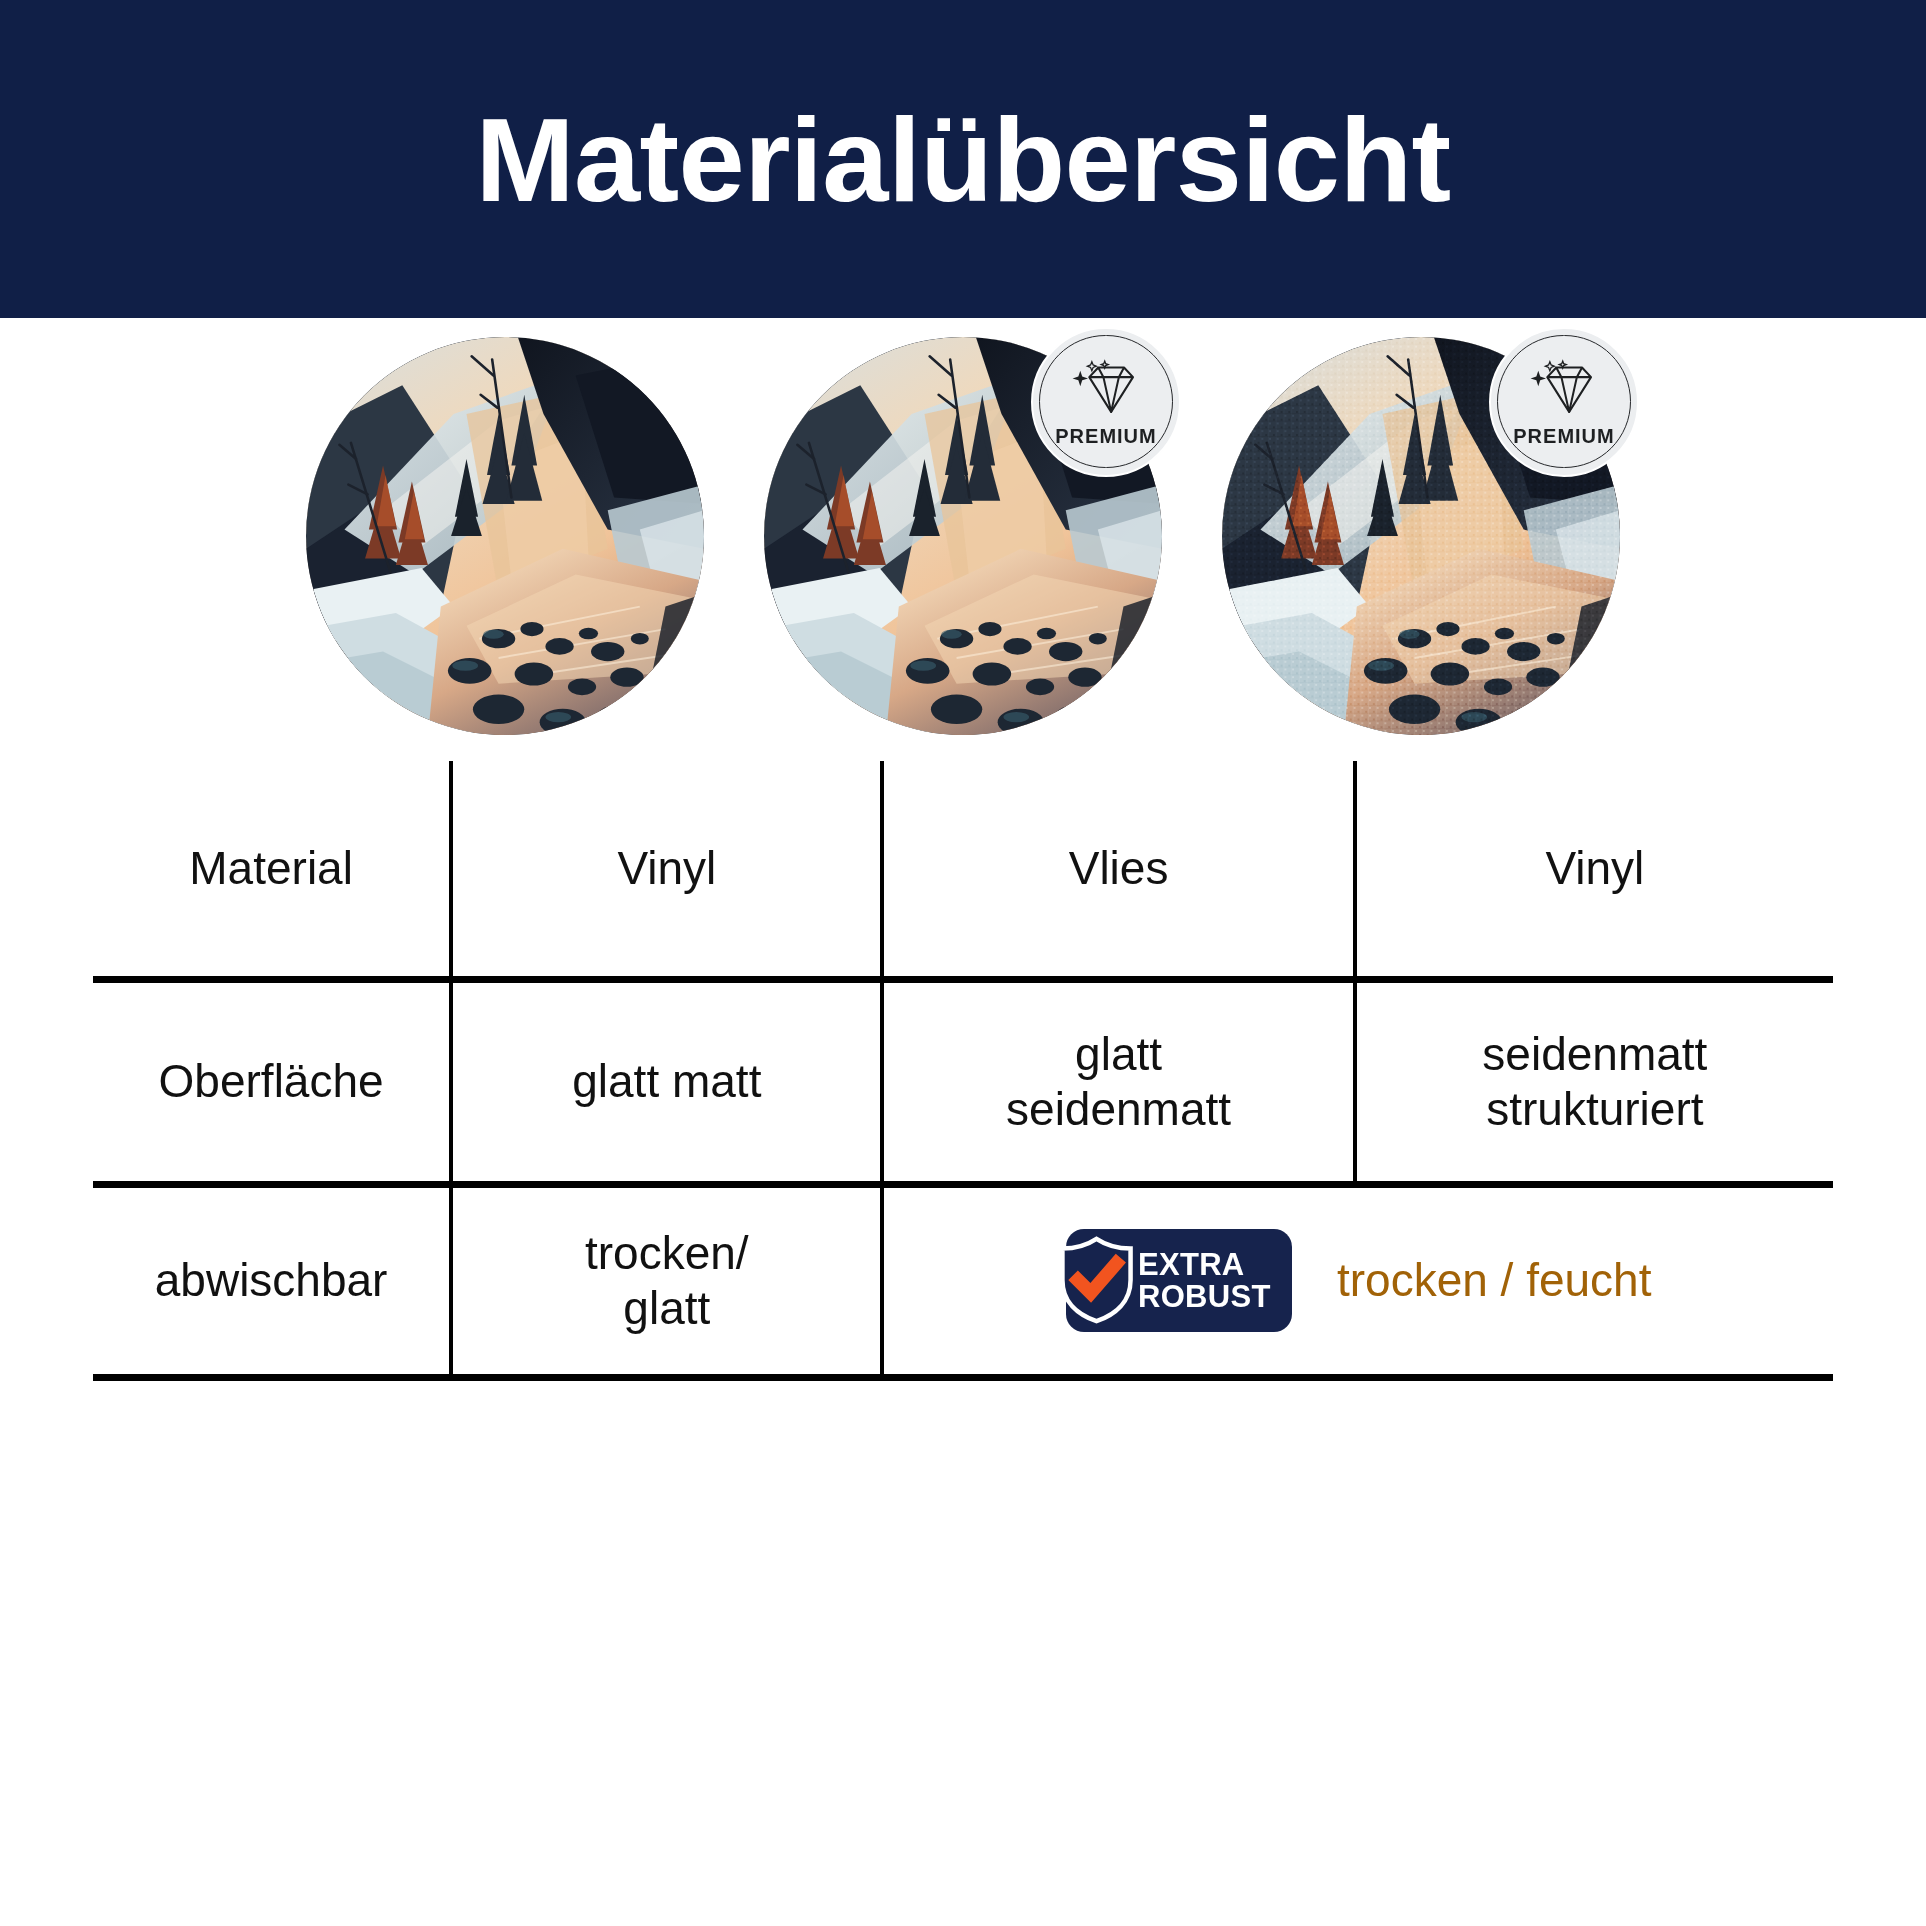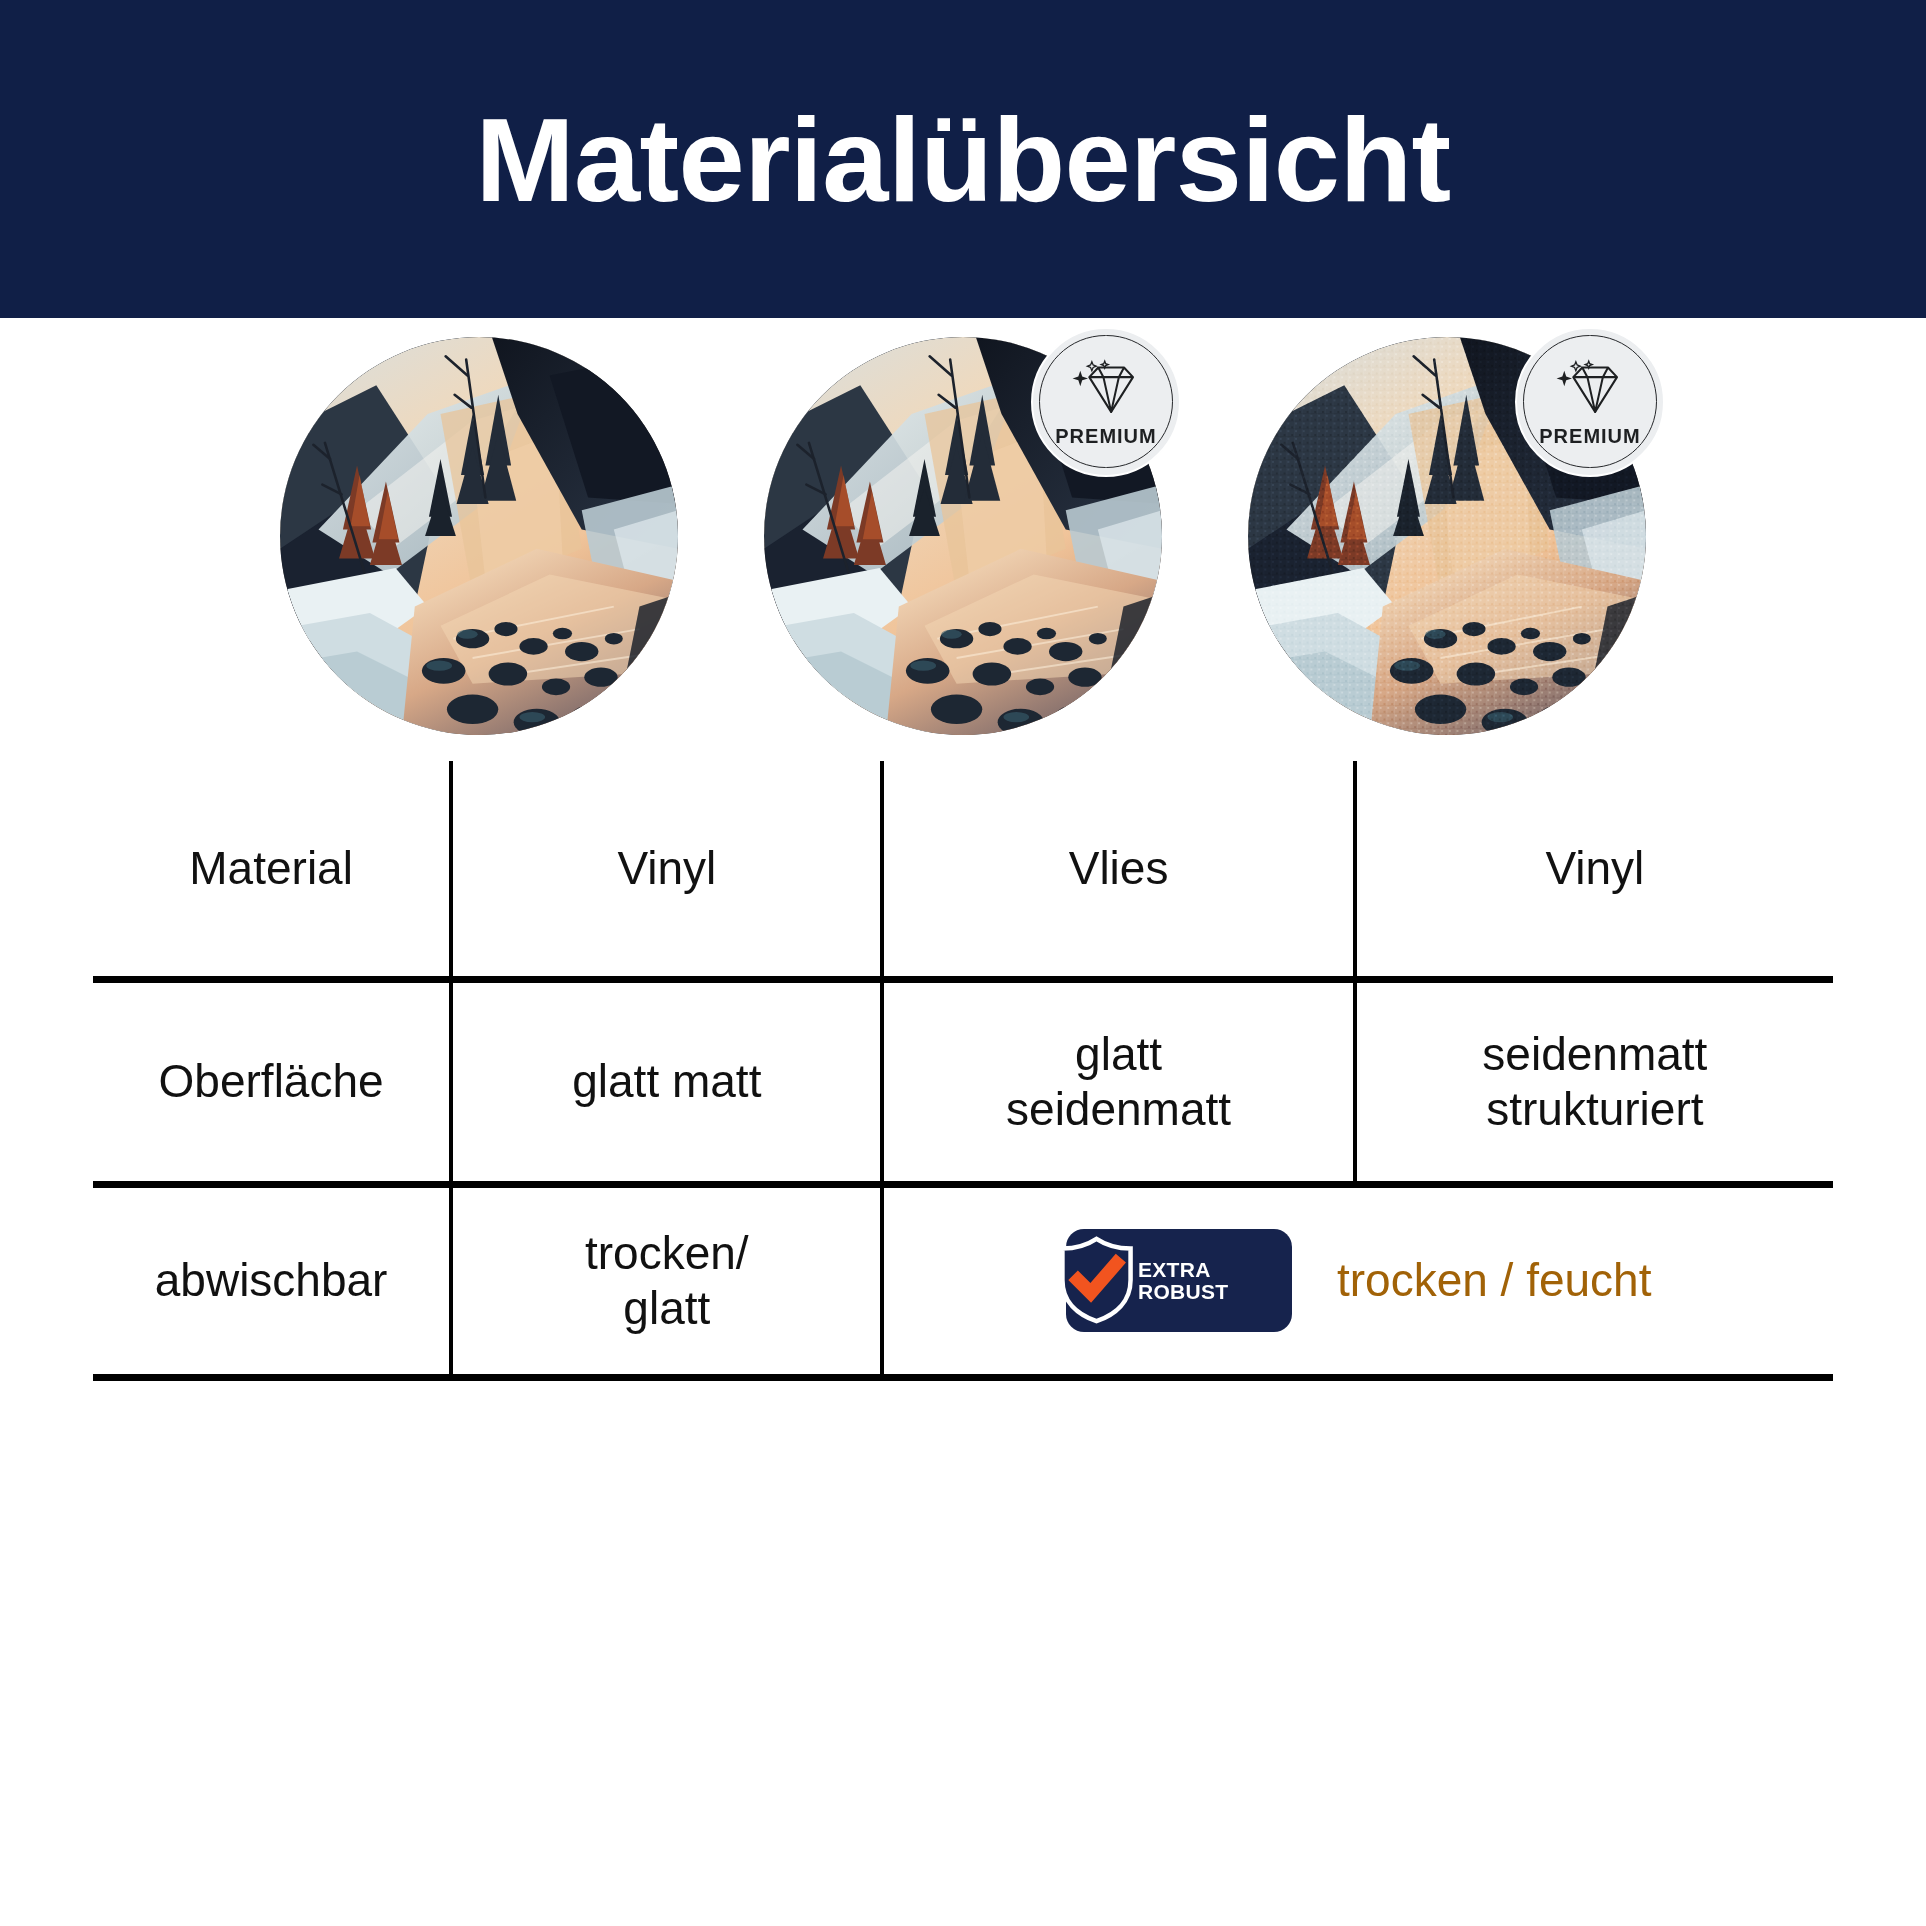--- a/index.html
+++ b/index.html
@@ -12,21 +12,21 @@
   }
   .header h1{
     margin:15px;color:#ffffff;font-size:119px;font-weight:700;
     letter-spacing:-0.6px;line-height:1;
     font-family:"Liberation Sans",sans-serif;
   }
 
   
   .circles{
     position:relative;width:1926px;height:443px;
-    display:flex;align-items:flex-start;justify-content:center;gap:86px;
+    display:flex;align-items:flex-start;justify-content:center;gap:60px;
     padding-top:19px;box-sizing:border-box;
   }
   .circle-wrap{position:relative;width:398px;height:398px;}
   .circle{
     position:relative;width:398px;height:398px;border-radius:50%;
     overflow:hidden;background:#1b2430;
   }
   .circle svg{display:block;width:398px;height:398px;}
 
   
@@ -103,21 +103,21 @@
     width:226px;height:103px;border-radius:18px;background:#16234d;
     flex:0 0 auto;
   }
   .robust .shield{
     position:absolute;left:-10.3px;top:6.4px;width:81px;height:90px;
   }
   .robust .shield svg{display:block;width:81px;height:90px;}
   .robust .rtxt{
     margin-left:72px;color:#ffffff;text-align:left;
     font-family:"Liberation Sans",sans-serif;font-weight:700;
-    font-size:21px;line-height:1.02;letter-spacing:0.3px;
+    font-size:31px;line-height:1.02;letter-spacing:0.3px;
   }
   .robust .rtxt span{display:block;}
   .mergetext{font-size:46px;color:#a16207;white-space:nowrap;}
 </style>
 </head>
 <body>
 
 <div class="header">
   <h1>Materialübersicht</h1>
 </div>

